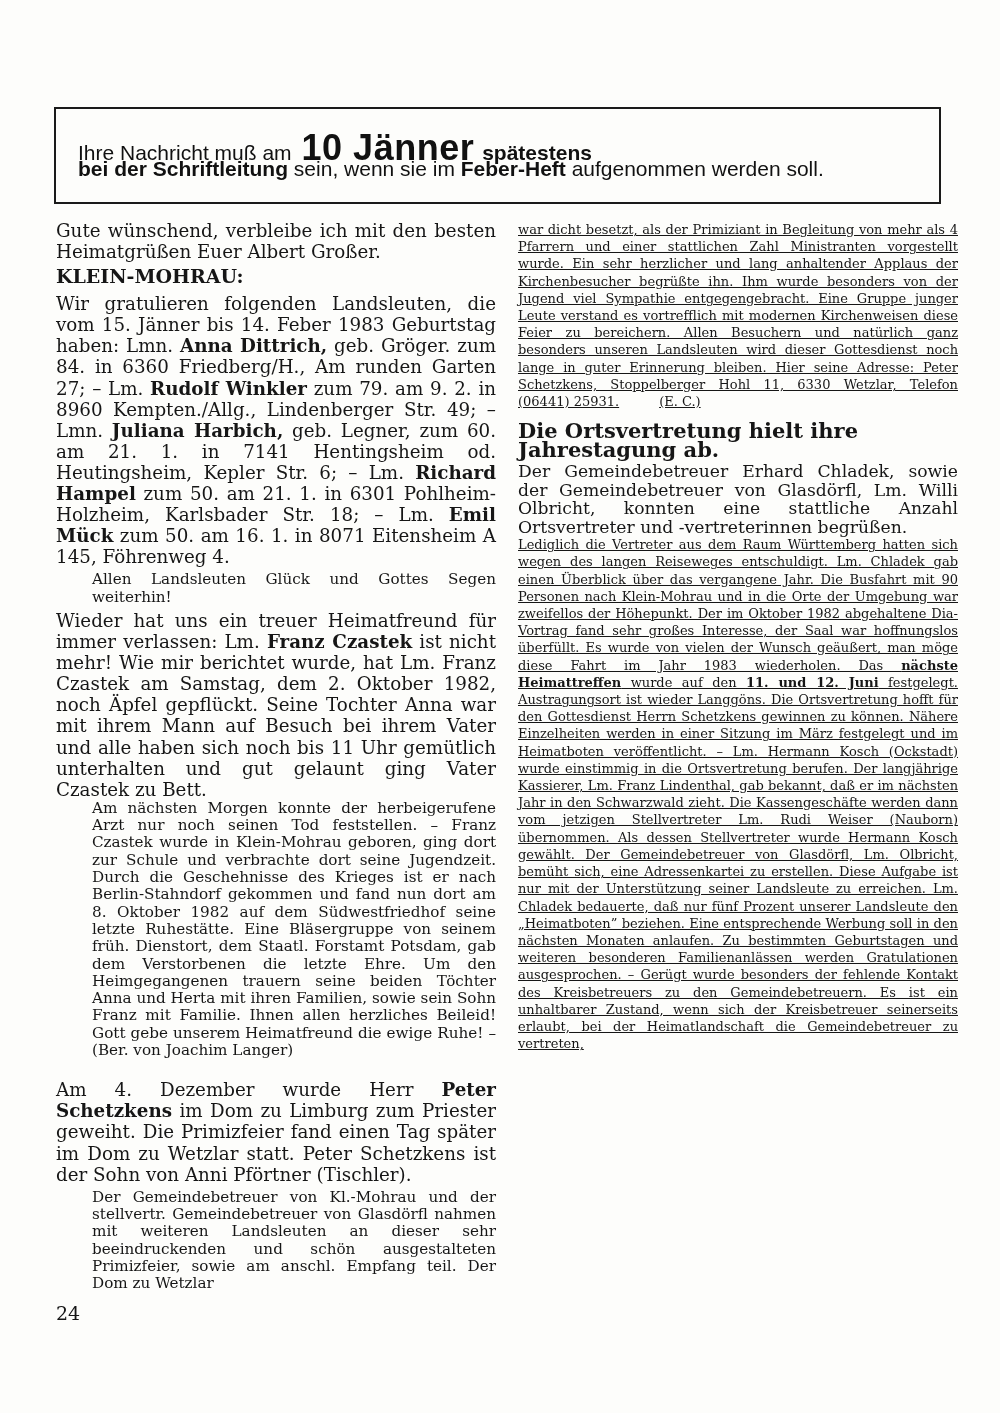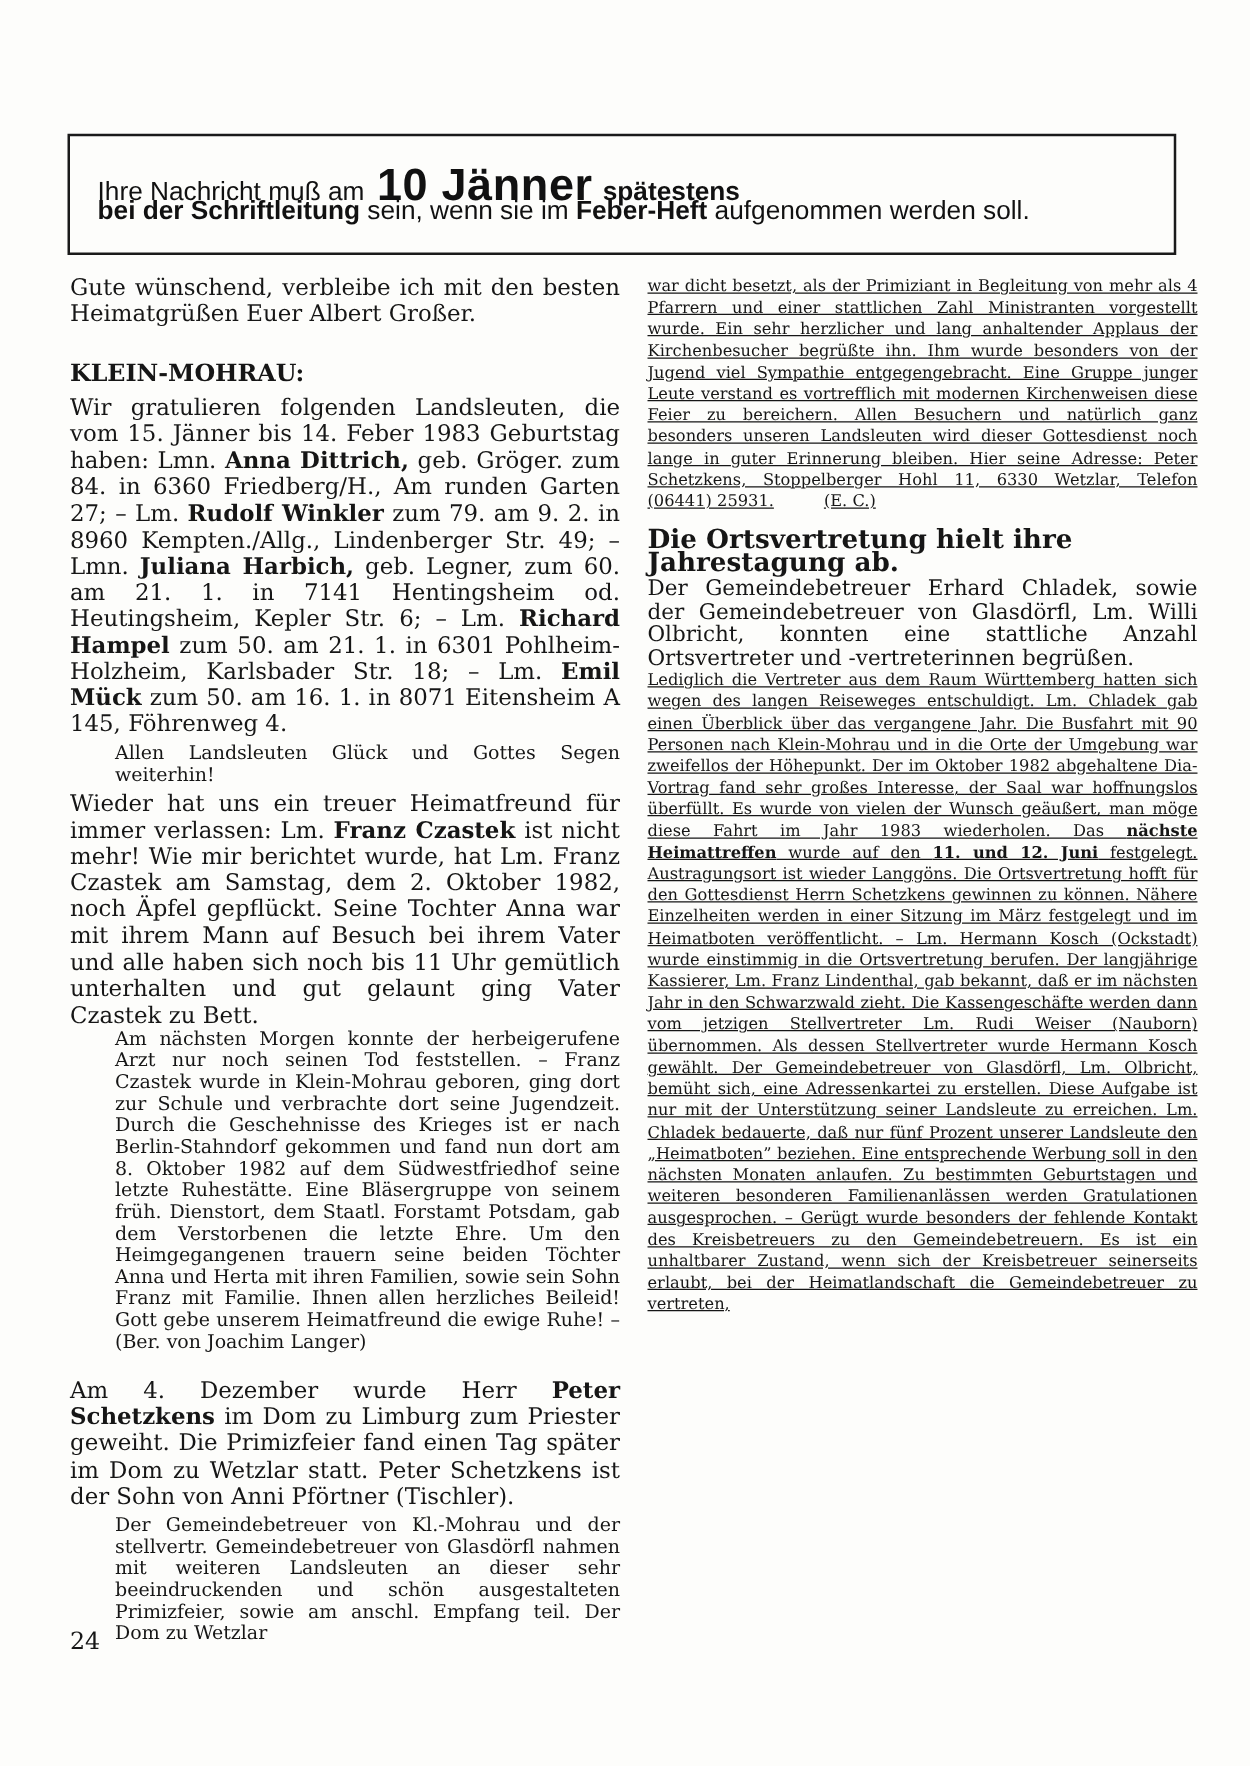--- a/index.html
+++ b/index.html
@@ -21,21 +21,21 @@
 
   .col { position: absolute; top: 220px; width: 440px; }
   .col.left { left: 56px; }
   .col.right { left: 518px; top: 221px; width: 440px; }
 
   p { margin: 0; text-align: justify; }
   .lg { font-size: 18.3px; line-height: 21.1px; }
   .sm { font-size: 15.2px; line-height: 17.3px; margin-left: 36px; }
   .rsm { font-size: 13px; line-height: 17.2px; text-decoration: underline; }
   .rlg { font-size: 17.2px; line-height: 18.5px; }
-  .head { font-weight: bold; font-size: 19px; margin: 26px 0 6px 0; }
+  .head { font-weight: bold; font-size: 19px; margin: 3px 0 6px 0; }
   .rhead { font-weight: bold; font-size: 21px; line-height: 18.5px; margin: 12px 0 3px 0; }
   .gap1 { margin-top: 4px; }
   .gap2 { margin-top: 20px; }
   .pagenum { position: absolute; left: 56px; top: 1302px; font-size: 19px; }
   .spacer { display: inline-block; }
 </style>
 </head>
 <body>
 
 <div class="notice">

